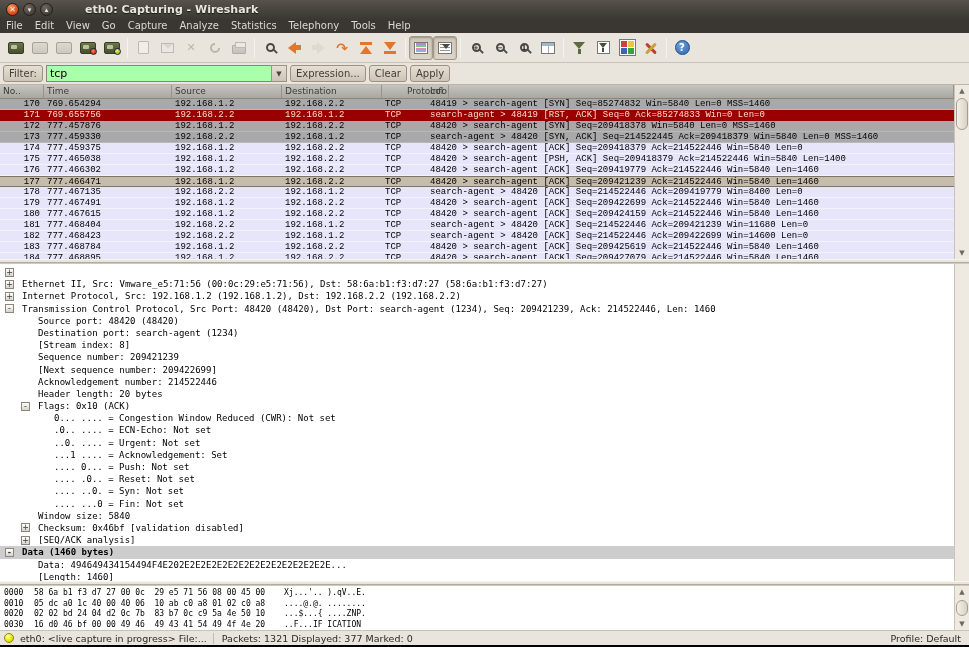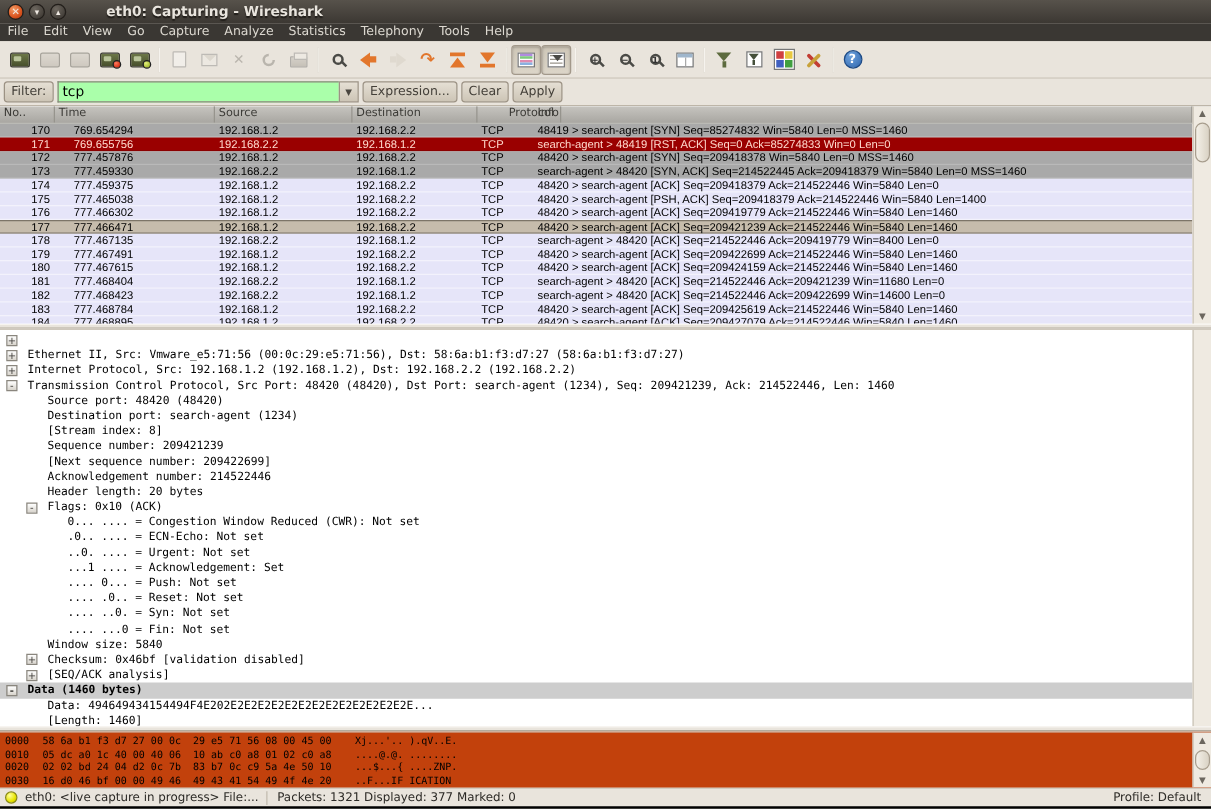--- a/index.html
+++ b/index.html
@@ -79,28 +79,28 @@
   .fbtn { background:linear-gradient(#e5dfd4,#cdc5b6); border:1px solid #9c9284; border-radius:3px; color:#433f38; font-size:10px; padding:1px 5px; height:17px; cursor:pointer; font-family:"DejaVu Sans", sans-serif; }
   .filter-combo { display:flex; height:17px; }
   .filter-input { width:225px; height:17px; background:#aaffaa; border:1px solid #8b867c; border-right:none; font-size:11px; padding:0 3px; color:#000; font-family:"DejaVu Sans", sans-serif; outline:none; }
   .combo-btn { width:16px; height:17px; background:linear-gradient(#e5dfd4,#cdc5b6); border:1px solid #9c9284; font-size:7px; color:#4a463f; display:flex; align-items:center; justify-content:center; cursor:pointer; }
 
   
   .packet-list { height:174px; position:relative; background:#fff; overflow:hidden; flex:none; }
   .plist-header { height:14px; background:linear-gradient(#c6c4bf,#a9a7a2); border-bottom:1px solid #88867f; position:relative; font-size:9px; color:#3c3b37; }
   .hcell { position:absolute; top:0; height:13px; line-height:13px; padding-left:3px; border-right:1px solid #96948d; overflow:hidden; cursor:pointer; }
   .plist-body { position:absolute; top:14px; left:0; right:15px; bottom:0; overflow:hidden; background:#fff; }
-  .prow { position:relative; height:11px; line-height:11px; font-family:Liberation Sans, sans-serif; font-size:9px; color:#000; white-space:pre; cursor:pointer; }
+  .prow { position:relative; height:11px; line-height:11px; font-family:Liberation Mono, monospace; font-size:9px; color:#000; white-space:pre; cursor:pointer; }
   .prow.gray { background:#a9a9a9; border-bottom:1px solid #b9b9b9; }
   .prow.red { background:#9a0000; color:#ffd8cc; border-bottom:1px solid #8a0000; }
   .prow.tcp { background:#e6e5f9; border-bottom:1px solid #f3f2fc; }
   .prow.sel { background:#c6bcac; border-top:1px solid #7d7568; border-bottom:1px solid #7d7568; color:#000; }
   .pc { position:absolute; top:0; overflow:hidden; }
   .pc-no { left:0; width:40px; text-align:right; }
-  .pc-time { left:47px;margin-left:12px; }
+  .pc-time { left:47px; }
   .pc-src { left:175px; }
   .pc-dst { left:285px; }
   .pc-proto { left:385px; }
   .pc-info { left:430px; right:0; }
   
   .vscroll { position:absolute; top:0; right:0; bottom:0; width:15px; background:#efeae1; border-left:1px solid #cac3b7; }
   .sb-arrow { position:absolute; left:1px; right:1px; height:12px; display:flex; align-items:center; justify-content:center; font-size:7px; color:#6c675f; cursor:pointer; }
   .sb-up { top:0; } .sb-down { bottom:0; }
   .sb-thumb { position:absolute; left:1px; right:1px; border-radius:6px; background:linear-gradient(90deg,#f4f0e8,#d9d2c4); border:1px solid #a79d8d; cursor:grab; }
 
@@ -111,21 +111,21 @@
   .details { height:318px; background:#fff; position:relative; overflow:hidden; flex:none; border-top:1px solid #cfc8bc; }
   .details-rows { position:absolute; inset:2px 15px 0 0; }
   .drow { position:relative; height:12.2px; line-height:12.2px; font-family:"DejaVu Sans Mono", monospace; font-size:9px; color:#000; white-space:pre; cursor:pointer; }
   .drow.dsel { background:#cdcdcd; }
   .drow.dbold { font-weight:bold; }
   .dtext { position:absolute; top:0; }
   .expander { position:absolute; top:1.5px; width:9px; height:9px; border:1px solid #8a867e; background:linear-gradient(#ffffff,#d8d4cc); font-size:8px; line-height:7px; text-align:center; color:#3a3834; cursor:pointer; font-family:"DejaVu Sans", sans-serif; }
   .dscroll { position:absolute; top:0; right:0; bottom:0; width:15px; background:#efeae1; border-left:1px solid #cac3b7; }
 
   
-  .hexpane { height:45px; background:#c2410c; position:relative; overflow:hidden; flex:none; border-top:1px solid #cfc8bc; }
+  .hexpane { height:45px; background:#ffffff; position:relative; overflow:hidden; flex:none; border-top:1px solid #cfc8bc; }
   .hex-rows { position:absolute; inset:2px 15px 0 4px; }
   .hrow { height:10.5px; line-height:10.5px; font-family:"DejaVu Sans Mono", monospace; font-size:8px; color:#000; white-space:pre; display:flex; }
   .hoff { width:30px; flex:none; }
   .hhex { width:250px; flex:none; }
   .hascii { flex:none; }
 
   
   .statusbar { height:15px; background:#e9e4dc; border-top:1px solid #c9c2b6; display:flex; align-items:center; font-size:9.5px; color:#2c2a26; padding:0 4px; gap:6px; flex:none; }
   .expert-dot { width:10px; height:10px; border-radius:50%; background:radial-gradient(circle at 35% 30%, #ffff9a, #e8e400 60%, #b8b400); border:1px solid #8a8a14; flex:none; cursor:pointer; }
   .sb-left { white-space:pre; }

